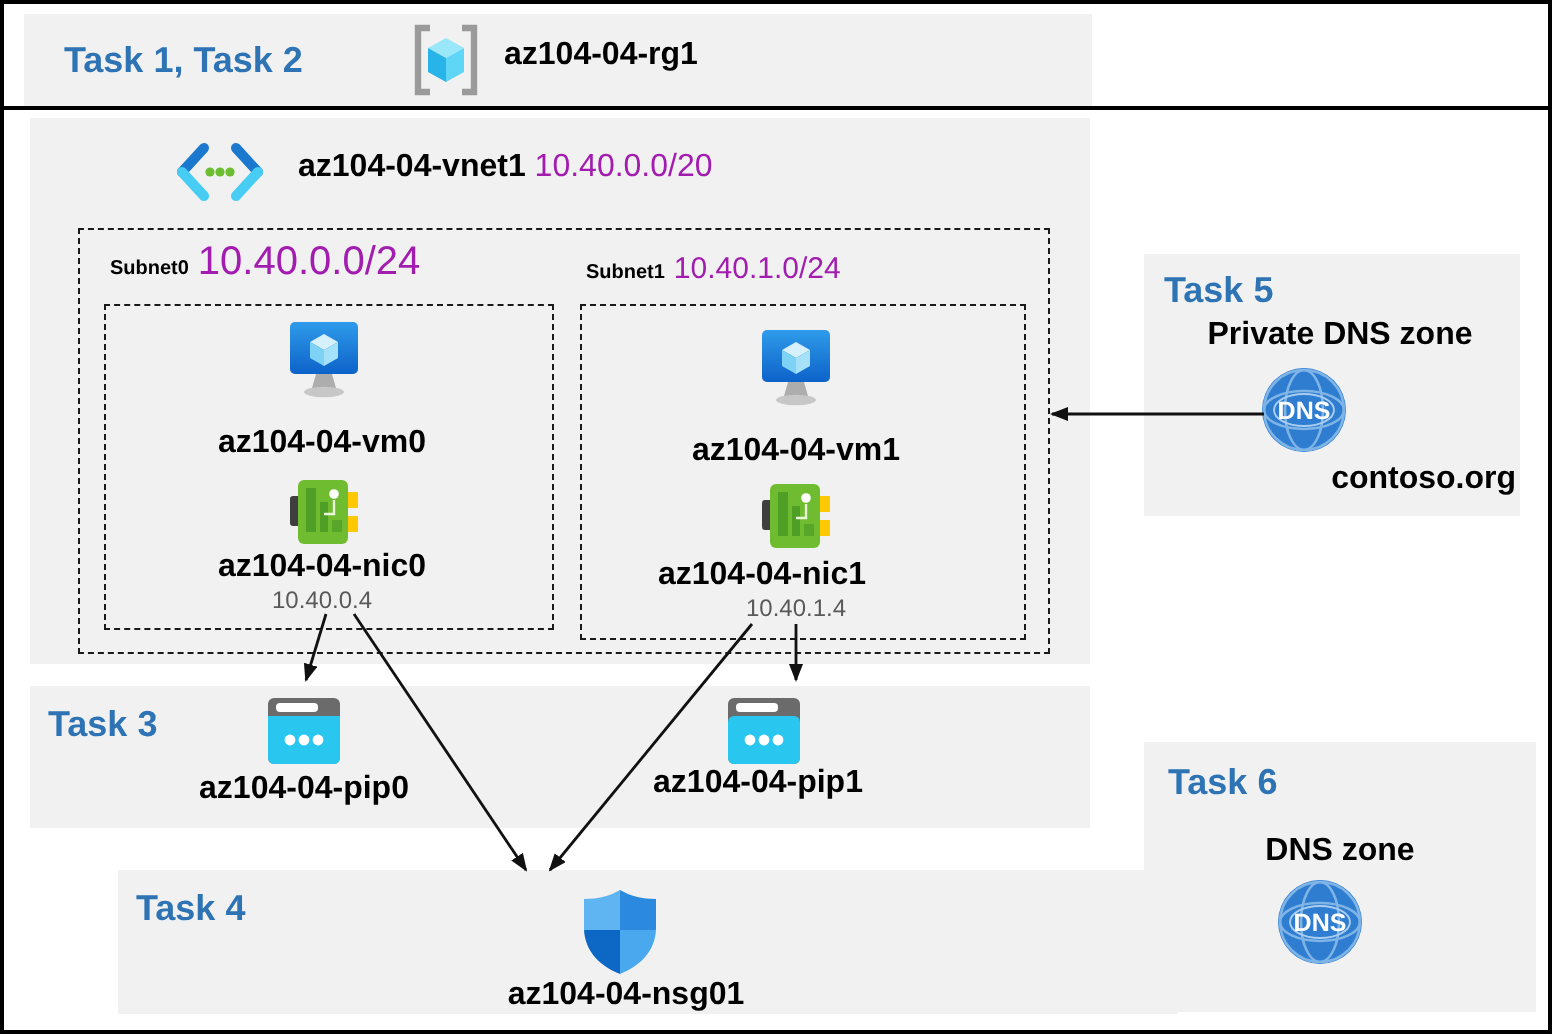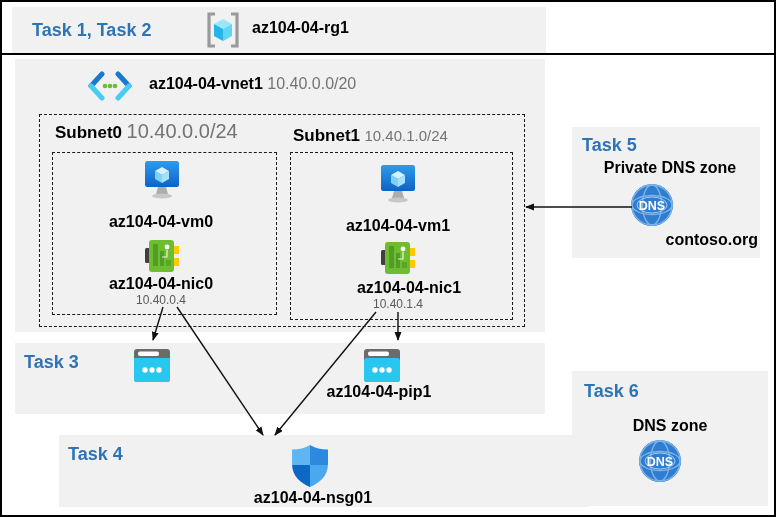--- a/index.html
+++ b/index.html
@@ -1,22 +1,22 @@
 <!DOCTYPE html>
 <html><head>
 <meta charset="utf-8">
 <style>
   html,body{margin:0;padding:0;background:#fff;font-family:"Liberation Sans",sans-serif;}
   .canvas{position:relative;width:776px;height:517px;background:#fff;border:2px solid #000;box-sizing:border-box;overflow:hidden;}
   .abs{position:absolute;}
   .band{position:absolute;background:#f1f1f1;}
   .task{color:#2E74B5;font-weight:700;font-size:18px;}
-  .rname{font-weight:700;font-size:17px;color:#000;white-space:nowrap;}
+  .rname{font-weight:700;font-size:10px;color:#000;white-space:nowrap;}
   .big{font-size:16px;}
-  .cidr{font-weight:400;color:#737373;}
+  .cidr{font-weight:400;color:#a21caf;}
   .ip{font-weight:400;color:#595959;font-size:12px;}
   .ctr{text-align:center;}
   .dashed{position:absolute;border:1.5px dashed #1a1a1a;box-sizing:border-box;}
   .divider{position:absolute;left:0;width:776px;height:2px;background:#000;}
   svg{display:block;}
   .arrows{position:absolute;left:0;top:0;pointer-events:none;}
 </style>
 </head>
 <body>
 
@@ -113,35 +113,36 @@
       <rect x="0" y="9" width="6" height="15" rx="1.5" fill="#3f3f3f"></rect>
       <rect x="27" y="7" width="7" height="8" fill="#ffc800"></rect>
       <rect x="27" y="19" width="7" height="8" fill="#ffc800"></rect>
       <rect x="4" y="1" width="25" height="32" rx="3" fill="#6fbc31"></rect>
       <rect x="8" y="5" width="5" height="22" fill="#4f9e26"></rect>
       <rect x="15" y="12" width="4" height="15" fill="#4f9e26"></rect>
       <circle cx="22" cy="8" r="2.4" fill="#ffffff"></circle>
       <path d="M22,11 V18 H17" fill="none" stroke="#e8f5d8" stroke-width="1.2"></path>
       <rect x="21" y="21" width="5" height="6" fill="#57a62a"></rect>
     </svg>
-    <div class="rname big ctr abs" style="left:314px;top:220px;width:160px;">az104-04-nic1</div>
+    <div class="rname big ctr abs" style="left:286px;top:220px;width:160px;">az104-04-nic1</div>
     <div class="ip ctr abs" style="left:303px;top:238px;width:160px;">10.40.1.4</div>
   </div>
 
   <div class="band" style="left:13px;top:341px;width:530px;height:71px;">
     <span class="task abs" style="left:9px;top:9px;">Task 3</span>
     <svg class="abs" style="left:119px;top:6px;" width="36" height="33" viewBox="0 0 36 33">
       <rect x="0" y="0" width="36" height="33" rx="3" fill="#6b6b6b"></rect>
       <rect x="4" y="2.5" width="21" height="4.5" rx="2" fill="#ffffff"></rect>
       <rect x="0" y="9" width="36" height="24" rx="3" fill="#29c7ef"></rect>
       <rect x="0" y="9" width="36" height="5" fill="#29c7ef"></rect>
       <circle cx="11" cy="21" r="2.7" fill="#ffffff"></circle>
       <circle cx="18" cy="21" r="2.7" fill="#ffffff"></circle>
       <circle cx="25" cy="21" r="2.7" fill="#ffffff"></circle>
     </svg>
+    <div class="rname big ctr abs" style="left:57px;top:43px;width:160px;">az104-04-pip0</div>
     <svg class="abs" style="left:349px;top:6px;" width="36" height="33" viewBox="0 0 36 33">
       <rect x="0" y="0" width="36" height="33" rx="3" fill="#6b6b6b"></rect>
       <rect x="4" y="2.5" width="21" height="4.5" rx="2" fill="#ffffff"></rect>
       <rect x="0" y="9" width="36" height="24" rx="3" fill="#29c7ef"></rect>
       <circle cx="11" cy="21" r="2.7" fill="#ffffff"></circle>
       <circle cx="18" cy="21" r="2.7" fill="#ffffff"></circle>
       <circle cx="25" cy="21" r="2.7" fill="#ffffff"></circle>
     </svg>
     <div class="rname big ctr abs" style="left:284px;top:40px;width:160px;">az104-04-pip1</div>
   </div>

